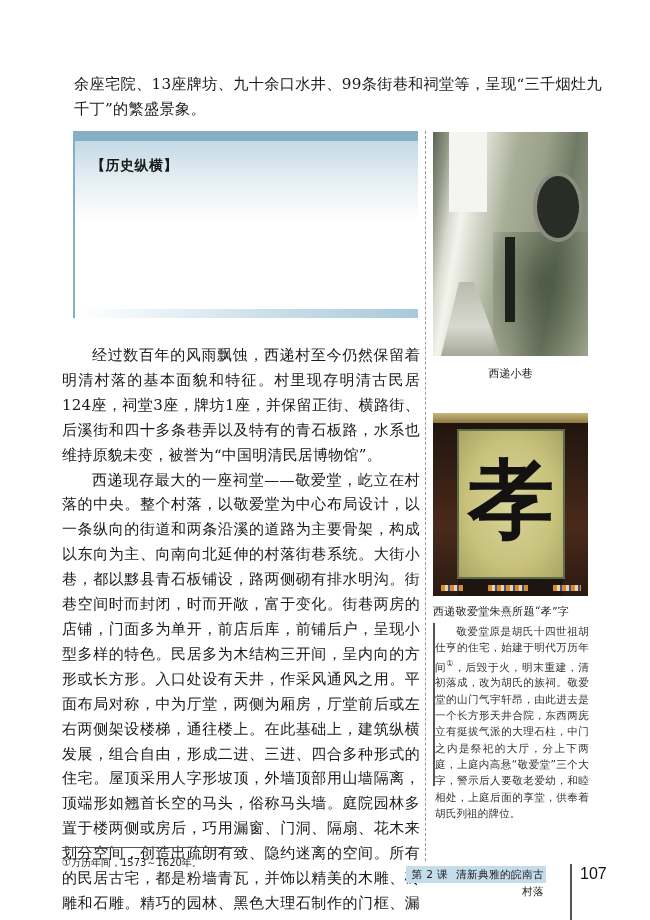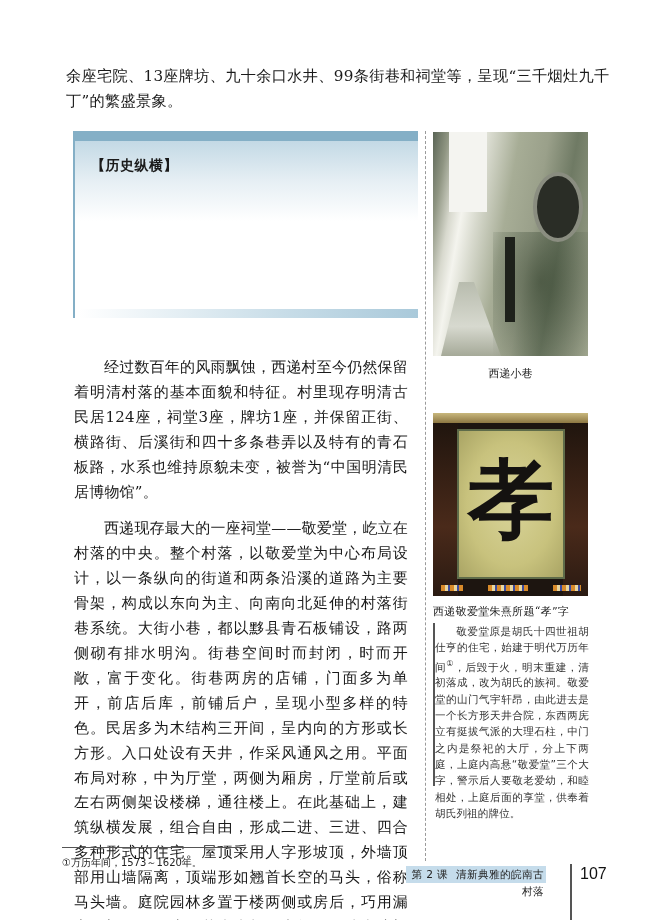--- a/index.html
+++ b/index.html
@@ -1,40 +1,40 @@
 <!DOCTYPE html>
 <html><head>
 <meta charset="utf-8">
 <style>
   html, body { margin: 0; padding: 0; background: #ffffff; }
   body { width: 650px; height: 920px; position: relative; overflow: hidden;
          font-family: "DejaVu Serif", "Liberation Serif", serif; color: #1a1a1a; }
 
   .intro { position: absolute; left: 62px; top: 60px; width: 560px;
            font-size: 15.2px; line-height: 25px; letter-spacing: 0.3px; }
-  .intro p { margin: 4px; }
+  .intro p { margin: 12px; }
 
   
   .box { position: absolute; left: 73px; top: 131px; width: 345px; height: 199px; }
   .box-topbar { position: absolute; left: 0; top: 0; width: 345px; height: 10px; background: #84afc6; }
   .box-body { position: absolute; left: 0; top: 10px; width: 345px; height: 160px;
               background: linear-gradient(to bottom, #c3d9e5 0%, #e6eff4 25%, #ffffff 50%, #ffffff 100%);
               border-left: 2px solid #84afc6; box-sizing: border-box; }
   .box-bottombar { position: absolute; left: 6px; top: 178px; width: 339px; height: 9px;
               background: linear-gradient(to right, #ffffff 0%, #c8dde8 60%, #a9c9da 100%); }
   .box-leftline { position: absolute; left: 0; top: 10px; width: 2px; height: 177px; background: #84afc6; }
   .box-title { position: absolute; left: 18px; top: 26px; font-size: 14px; font-weight: bold;
                font-family: "DejaVu Serif", serif; letter-spacing: 0.5px; }
   .box-text { position: absolute; left: 18px; top: 50px; width: 318px;
               font-size: 11.6px; line-height: 19.3px; letter-spacing: 0.6px;
               font-family: "DejaVu Sans", sans-serif; color: #222; text-indent: 2.1em; margin: 0; }
 
   .main-text { position: absolute; left: 62px; top: 343px; width: 358px;
                font-size: 15px; line-height: 24.9px; letter-spacing: 0.2px; text-align: justify; }
-  .main-text p { margin: 12px; text-indent: 2em; }
+  .main-text p { margin: 0; text-indent: 2em; }
 
   
   .dashed-sep { position: absolute; left: 425px; top: 131px; width: 0; height: 730px;
                 border-left: 1px dashed #9a9a9a; }
 
   
   .photo1 { position: absolute; left: 433px; top: 132px; width: 155px; height: 224px; overflow: hidden;
             background: linear-gradient(100deg, #5a6455 0%, #8f9582 8%, #d8d9ce 16%, #f4f4ee 22%, #d8dace 30%, #a7ad96 45%, #9aa08a 60%, #6f7a64 75%, #8e957f 90%, #a0a68f 100%); }
   .photo1 .sky { position: absolute; left: 16px; top: 0; width: 38px; height: 80px; background: #f4f4f0; }
   .photo1 .alley { position: absolute; left: 8px; top: 150px; width: 60px; height: 74px;

